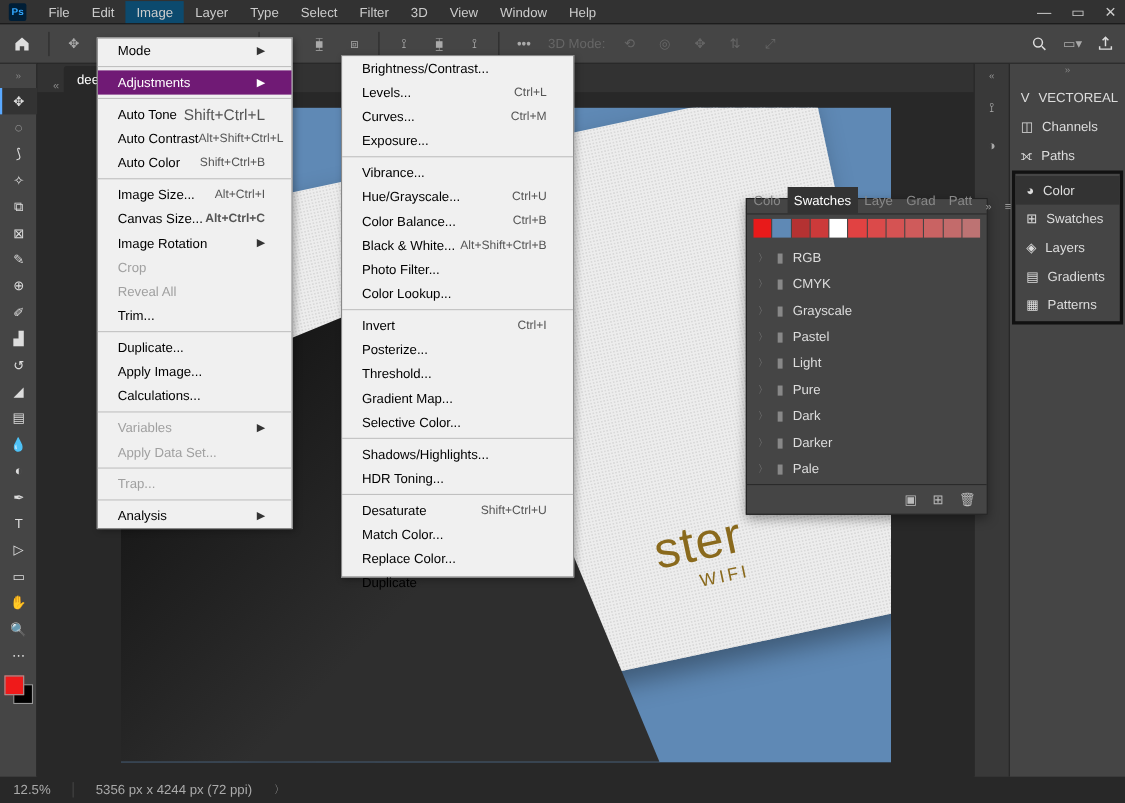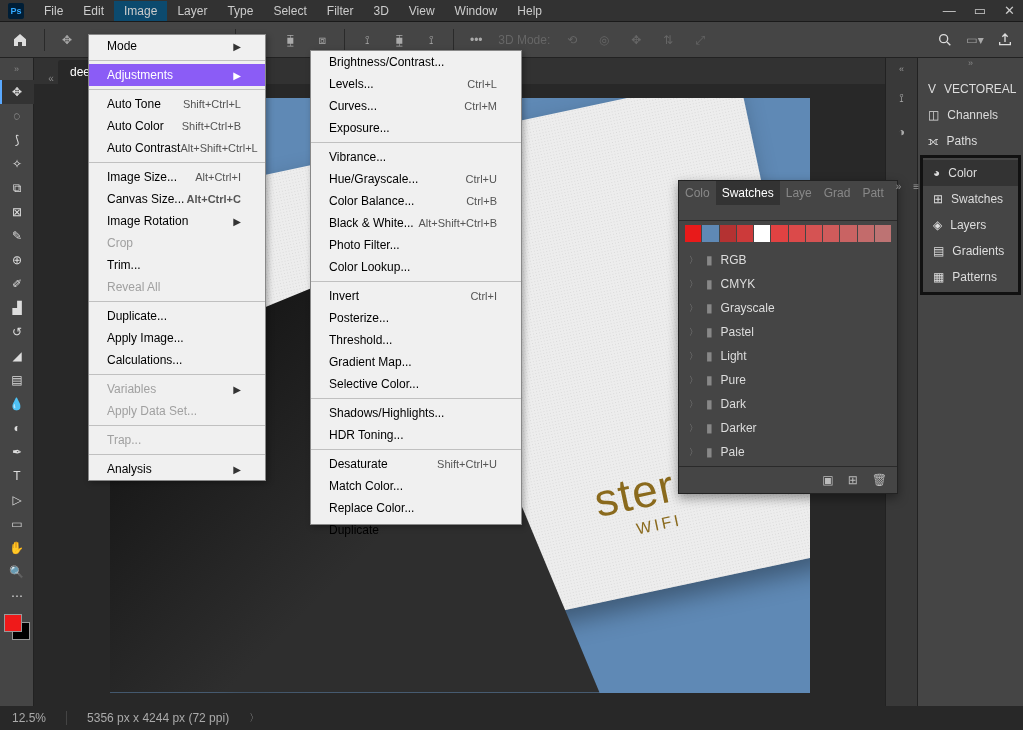--- a/index.html
+++ b/index.html
@@ -42,42 +42,42 @@
 .mockup-card { position: absolute; left: 10%; top: 6%; width: 88%; height: 82%; background: #ededed; transform: rotate(-12deg); box-shadow: -8px 12px 24px rgba(0,0,0,.35); background-image: radial-gradient(#d9d9d9 .6px, transparent .6px); background-size: 3px 3px; }
 .mockup-text { position: absolute; right: 19%; bottom: 26%; transform: rotate(-12deg); color: #8a6a1d; font-family: Georgia, serif; text-align: right; letter-spacing: 1px; }
 .mockup-text .t1 { font-size: 46px; }
 .mockup-text .t2 { font-size: 16px; letter-spacing: 3px; }
 
 
 .dropdown { position: absolute; background: #f0f0f0; color: #000; border: 1px solid #888; box-shadow: 2px 2px 6px rgba(0,0,0,.3); z-index: 500; }
 .menu-image { left: 88px; top: 22px; width: 178px; margin-top: 12px; }
 .menu-adjustments { left: 310px; top: 50px; width: 212px; max-height: 475px; }
 .dd-row { display: flex; justify-content: space-between; align-items: center; height: 22px; padding: 0 24px 0 18px; font-size: 12px; white-space: nowrap; cursor: pointer; }
-.dd-row.hl { background: #8b5cf6; color: #fff; }
+.dd-row.hl { background: #701a75; color: #fff; }
 .dd-row.disabled { color: #a0a0a0; cursor: default; }
 .dd-sep { height: 1px; background: #c0c0c0; margin: 3px 0; }
 .dd-arrow { font-size: 10px; color: #333; }
 .dd-row.hl .dd-arrow { color: #fff; }
 .adjustments-highlight-box { position: absolute; border: 3px solid #111; pointer-events: none; }
 
 
 .rightpanel-col { width: 32px; background: #393939; border-left: 1px solid #222; display: flex; flex-direction: column; align-items: center; padding-top: 6px; gap: 14px; }
 .rightpanel-col .collapse-icon { color: #999; font-size: 9px; }
 
 
 .rightpanels { width: 106px; background: #454545; border-left: 1px solid #222; display: flex; flex-direction: column; }
 .rightpanels .collapse-icon { height: 18px; text-align: center; color: #888; font-size: 9px; }
 .rpanel-row { display: flex; align-items: center; gap: 8px; padding: 6px 10px; cursor: pointer; color: #ddd; }
 .rpanel-row.active { background: #333; }
 .rp-grp { margin-bottom: 4px; }
 .rpanel-box { border: 3px solid #111; margin: -3px 2px 4px 2px; padding: 2px 0; }
 
 
 .floating-panel { position: absolute; left: 678px; top: 180px; width: 220px; background: #454545; border: 1px solid #222; box-shadow: 0 4px 10px rgba(0,0,0,.4); z-index: 300; color: #ccc; }
-.fp-tabs { display: flex; align-items: flex-start; height: 40px; border-bottom: 1px solid #2a2a2a; font-size: 11px; }
+.fp-tabs { display: flex; align-items: flex-end; height: 14px; border-bottom: 1px solid #2a2a2a; font-size: 11px; }
 .fp-tab { padding: 5px 6px; color: #888; cursor: pointer; overflow: hidden; }
 .fp-tab.active { background: #333; color: #fff; }
 .fp-tabs .sp { flex: 1; }
 .fp-collapse { padding: 0 6px; color: #999; font-size: 10px; }
 .fp-swatchrow { display: flex; gap: 1px; padding: 4px 6px; }
 .sw-cell { width: 17px; height: 17px; }
 .fp-folders { padding: 2px 0; }
 .fp-folder { display: flex; align-items: center; gap: 8px; padding: 5px 10px; color: #ddd; cursor: pointer; }
 .fp-caret { font-size: 9px; color: #888; }
 .fp-footer { display: flex; justify-content: flex-end; gap: 14px; padding: 6px 10px; border-top: 1px solid #2a2a2a; color: #bbb; }
@@ -267,51 +267,51 @@
       <span class="dd-arrow">▶</span>
     </div>
     <div class="dd-sep"></div>
     <div class="dd-row hl">
       <span>Adjustments</span>
       <span class="dd-arrow">▶</span>
     </div>
     <div class="dd-sep"></div>
     <div class="dd-row">
       <span>Auto Tone</span>
-      <span style="color: rgb(85, 85, 85); font-size: 11px;">Shift+Ctrl+L</span>
+      <span style="color: rgb(85, 85, 85); font-size: 14px;">Shift+Ctrl+L</span>
+    </div>
+    <div class="dd-row">
+      <span>Auto Contrast</span>
+      <span style="color: rgb(85, 85, 85); font-size: 11px;">Alt+Shift+Ctrl+L</span>
     </div>
     <div class="dd-row">
       <span>Auto Color</span>
       <span style="color: rgb(85, 85, 85); font-size: 11px;">Shift+Ctrl+B</span>
     </div>
-    <div class="dd-row">
-      <span>Auto Contrast</span>
-      <span style="color: rgb(85, 85, 85); font-size: 11px;">Alt+Shift+Ctrl+L</span>
-    </div>
     <div class="dd-sep"></div>
     <div class="dd-row">
       <span>Image Size...</span>
       <span style="color: rgb(85, 85, 85); font-size: 11px;">Alt+Ctrl+I</span>
     </div>
     <div class="dd-row">
       <span>Canvas Size...</span>
       <span style="color: rgb(85, 85, 85); font-size: 11px; font-weight: bold;">Alt+Ctrl+C</span>
     </div>
     <div class="dd-row">
       <span>Image Rotation</span>
       <span class="dd-arrow">▶</span>
     </div>
     <div class="dd-row disabled">
       <span>Crop</span>
     </div>
-    <div class="dd-row">
-      <span>Trim...</span>
-    </div>
     <div class="dd-row disabled">
       <span>Reveal All</span>
+    </div>
+    <div class="dd-row">
+      <span>Trim...</span>
     </div>
     <div class="dd-sep"></div>
     <div class="dd-row">
       <span>Duplicate...</span>
     </div>
     <div class="dd-row">
       <span>Apply Image...</span>
     </div>
     <div class="dd-row">
       <span>Calculations...</span>

